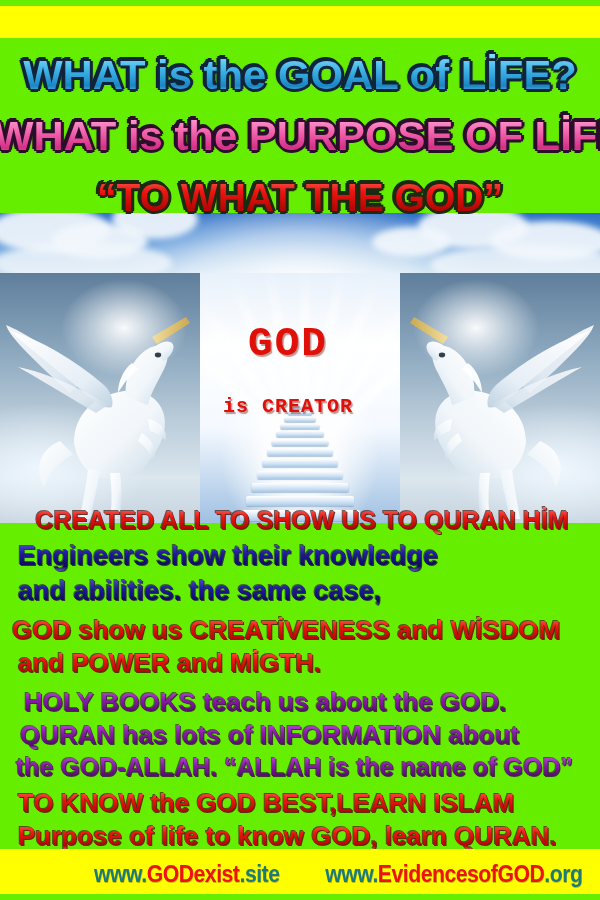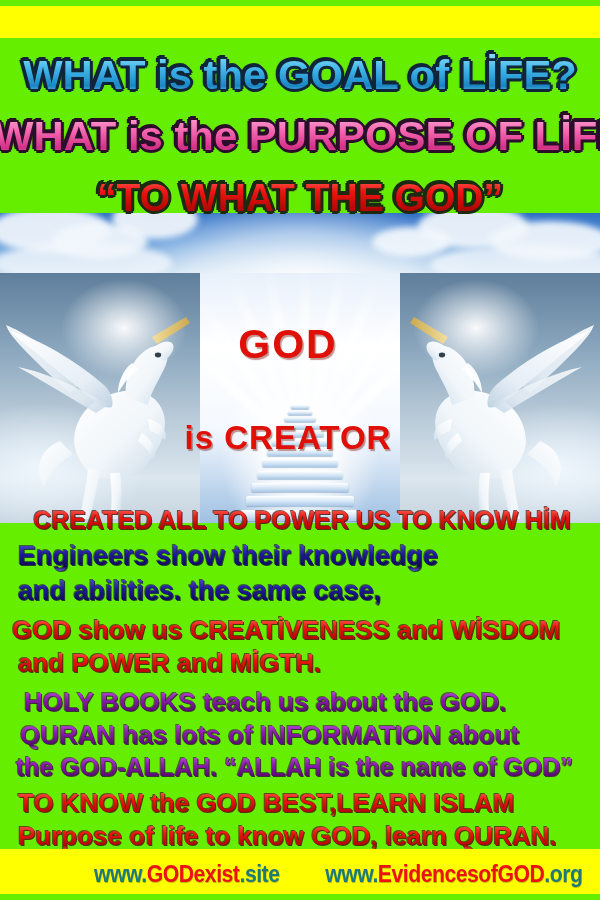--- a/index.html
+++ b/index.html
@@ -180,26 +180,26 @@
   .l6{top:687px;left:24px;font-size:26px;}
   .l7{top:720px;left:20px;font-size:26px;}
   .l8{top:753px;left:16px;font-size:25px;}
   .l9{top:788px;left:18px;font-size:26px;}
   .l10{top:821px;left:18px;font-size:26px;}
 
   
   .godtext{
     position:absolute;width:576px;left:0;text-align:center;
     font-weight:bold;white-space:nowrap;color:#e01008;
-    font-family:Liberation Sans, sans-serif;
+    font-family:Liberation Mono, monospace;
     text-shadow:1.5px 1.5px 1px rgba(120,20,10,.45);
     z-index:5;
   }
   .god-main{top:321px;font-size:41px;letter-spacing:2px;}
-  .god-sub{top:419px;font-size:33px;letter-spacing:1px;}
+  .god-sub{top:395px;font-size:20px;letter-spacing:1px;}
 </style>
 </head>
 <body>
 
 <div class="poster">
 
   <div class="greenline gl-top"></div>
   <div class="greenline gl-topb"></div>
 
   <div class="greenbody"></div>
@@ -342,21 +342,21 @@
           <path d="M110 200 C 112 218, 112 234, 110 246 L 120 246 C 122 228, 122 212, 120 200 Z" fill="url(#rbody)"></path>
           <path d="M132 90 C 124 96, 118 108, 118 120 C 124 110, 130 102, 138 96 Z" fill="#ffffff" opacity="0.95"></path>
         </svg>
       </div>
     </div>
   </div>
 
   <div class="godtext god-main">GOD</div>
   <div class="godtext god-sub">is  CREATOR</div>
 
-  <div class="copy c-red l1">CREATED  ALL  TO  POWER   US  TO KNOW HİM</div>
+  <div class="copy c-red l1">CREATED  ALL  TO  SHOW   US  TO QURAN HİM</div>
   <div class="copy c-navy l2">Engineers  show  their  knowledge</div>
   <div class="copy c-navy l3">and abilities. the same case,</div>
   <div class="copy c-red l4">GOD  show us  CREATİVENESS and WİSDOM</div>
   <div class="copy c-red l5">and POWER  and  MİGTH.</div>
   <div class="copy c-purple l6">HOLY  BOOKS  teach us  about the GOD.</div>
   <div class="copy c-purple l7">QURAN  has  lots of  INFORMATION about</div>
   <div class="copy c-purple l8">the GOD-ALLAH. “ALLAH is the name of GOD”</div>
   <div class="copy c-red l9">TO KNOW  the GOD  BEST,LEARN  ISLAM</div>
   <div class="copy c-red l10">Purpose of life to know GOD, learn QURAN.</div>
 

